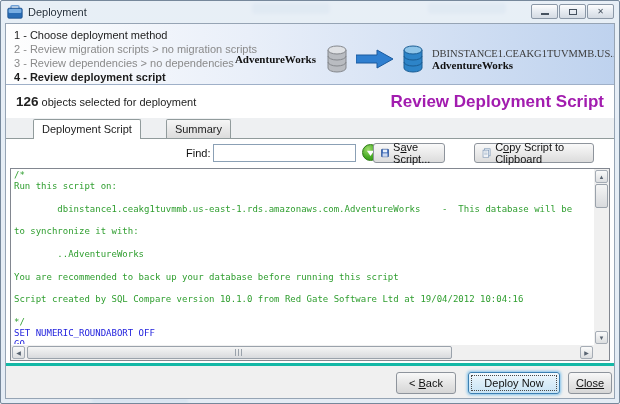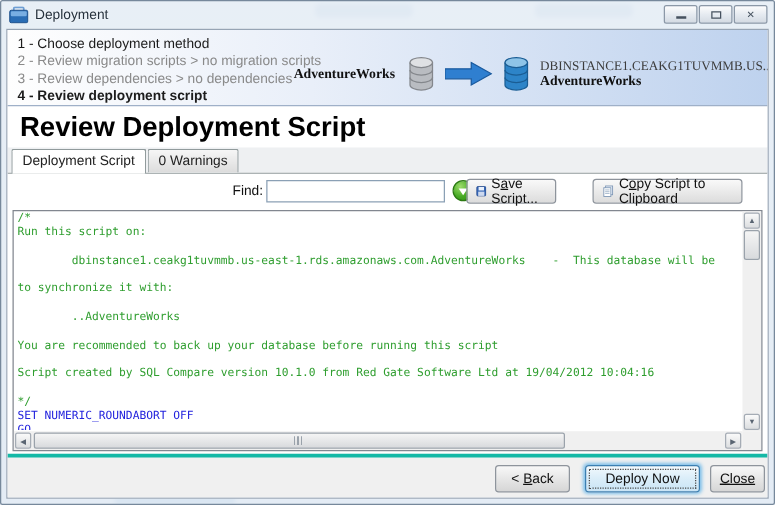--- a/index.html
+++ b/index.html
@@ -47,28 +47,28 @@
   .arrow-icon { width:38px; height:20px; margin:0 8px; }
   .target-block { margin-left:8px; width:158px; }
   .target-server { font-size:10.5px; color:#3c3c3c; white-space:nowrap; }
   .target-name { font-size:11px; font-weight:bold; color:#111; }
 
   
   .band { height:33px; flex:0 0 auto; background:#fff; display:flex; align-items:center;
     justify-content:space-between; padding:0 10px; }
   .obj-count b { font-size:13.5px; }
   .obj-count { font-size:11px; color:#222; }
-  .big-heading { font-size:22px; font-weight:bold; color:#000000; }
+  .big-heading { font-size:17px; font-weight:bold; color:#a21caf; }
 
   
   .tabs-row { height:20px; flex:0 0 auto; background:#eef0f2; position:relative;
     padding-left:3px; display:flex; align-items:flex-end; z-index:2; }
   .tab { font-size:11px; padding:3px 8px 2px; border:1px solid #919b9c; border-bottom:none;
     border-radius:2px 2px 0 0; margin-right:1px; height:19px;
-    background:linear-gradient(#f6f6f6,#dcdcdc); color:#222; }
+    background:linear-gradient(#f6f6f6,#dcdcdc); color:#222;margin-left:24px; }
   .tab.active { background:#fff; height:20px; margin-bottom:-1px; position:relative; z-index:3; }
 
   .tab-panel { position:relative; flex:1 1 auto; background:#fff; border-top:1px solid #919b9c; }
 
   
   .find-row { position:absolute; left:0; right:0; top:0; height:28px; }
   .find-label { position:absolute; left:180px; top:8px; font-size:11px; color:#111; }
   .find-input { position:absolute; left:207px; top:5px; width:143px; height:18px;
     border:1px solid #8ba0b5; background:#fff; font-size:11px; padding:0 3px; }
   .nav-circle { position:absolute; top:5px; width:17px; height:17px; border-radius:50%;
@@ -175,26 +175,29 @@
             <path d="M2 11 a9 4 0 0 0 18 0 M2 17 a9 4 0 0 0 18 0" fill="none" stroke="#1a5d94" stroke-width="1"></path>
           </svg>
           <div class="target-block">
             <div class="target-server">DBINSTANCE1.CEAKG1TUVMMB.US...</div>
             <div class="target-name">AdventureWorks</div>
           </div>
         </div>
       </div>
 
       <div class="band">
+        <div class="obj-count">
+          <b>126</b><span> objects selected for deployment</span>
+        </div>
         <div class="big-heading">Review Deployment Script</div>
       </div>
 
       <div class="tabs-row">
         <div class="tab active">Deployment Script</div>
-        <div class="tab">0 Warnings</div>
+        <div class="tab">Summary</div>
       </div>
 
       <div class="tab-panel">
         <div class="find-row">
           <span class="find-label">Find:</span>
           <input class="find-input" value="" style="">
           <div class="nav-circle down">
             <svg width="9" height="9" viewBox="0 0 10 10">
                 <polygon points="1,3 9,3 5,9" fill="#fff"></polygon>
               </svg>

